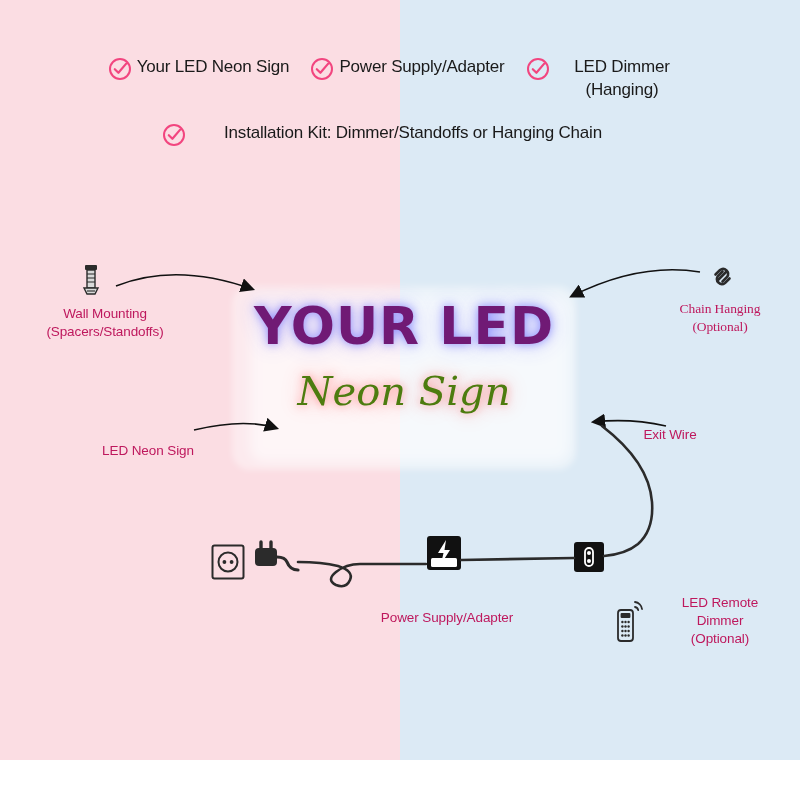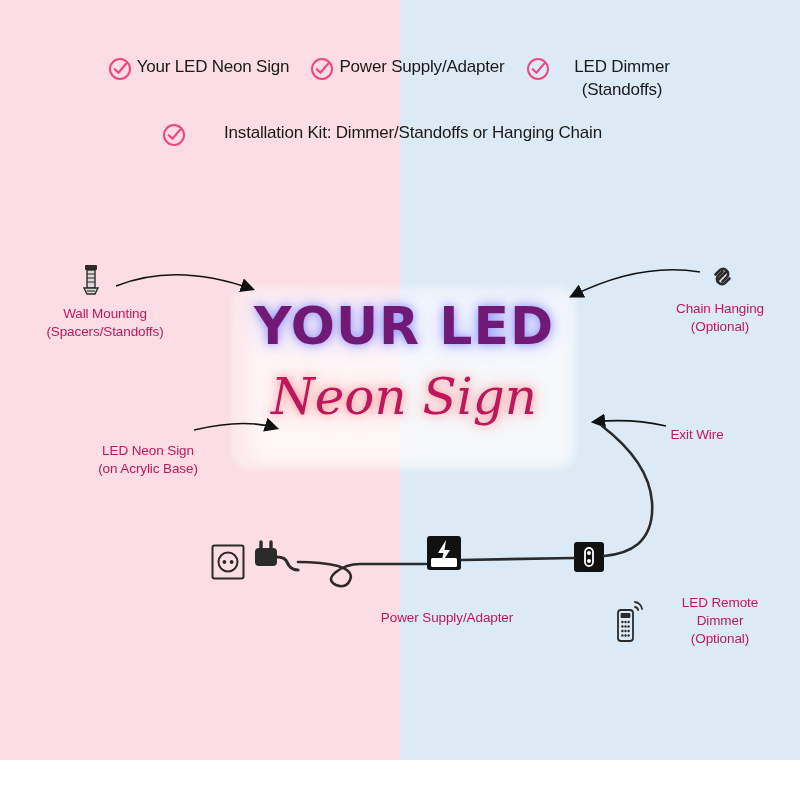--- a/index.html
+++ b/index.html
@@ -112,22 +112,22 @@
     text-shadow: 0 0 10px rgba(70,70,255,0.55), 0 0 22px rgba(70,70,255,0.30);
   }
   .neon-line2 {
     position: absolute;
     left: 232px;
     top: 368px;
     width: 344px;
     text-align: center;
     font-family: "DejaVu Serif", serif;
     font-style: italic;
-    font-size: 50px;
-    color: #be185d;
+    font-size: 40px;
+    color: #4d7c0f;
     text-shadow: 0 0 10px rgba(255,60,60,0.55), 0 0 22px rgba(255,60,60,0.30);
   }
 
   
   .label {
     position: absolute;
     font-size: 13.5px;
     line-height: 1.35;
     color: #be185d;
     text-align: center;
@@ -177,21 +177,21 @@
         <span class="check-label">Power Supply/Adapter</span>
       </div>
 
       <div class="check-item ci-3">
         <span class="check-icon">
           <svg viewBox="0 0 24 24" width="24" height="24">
             <circle cx="12" cy="12" r="10" fill="none" stroke="#f2457f" stroke-width="2"></circle>
             <path d="M6.8 12.2 L10.4 15.8 L18.2 6.6" fill="none" stroke="#f2457f" stroke-width="2.2" stroke-linecap="round" stroke-linejoin="round"></path>
           </svg>
         </span>
-        <span class="check-label">LED Dimmer (Standoffs)</span>
+        <span class="check-label">LED Dimmer (Hanging)</span>
       </div>
 
     </div>
 
     <div class="check-row row2">
       <div class="check-item ci-4">
         <span class="check-icon">
           <svg viewBox="0 0 24 24" width="24" height="24">
             <circle cx="12" cy="12" r="10" fill="none" stroke="#f2457f" stroke-width="2"></circle>
             <path d="M6.8 12.2 L10.4 15.8 L18.2 6.6" fill="none" stroke="#f2457f" stroke-width="2.2" stroke-linecap="round" stroke-linejoin="round"></path>
@@ -300,31 +300,30 @@
     <path d="M298 562 q24 0 40 4 q16 5 12 14 q-4 9 -14 5 q-10 -5 0 -13 q10 -8 24 -8 q14 0 66 0" fill="none" stroke="#2b2b2b" stroke-width="2.6" stroke-linecap="round"></path>
     <path d="M461 560 L574 558" fill="none" stroke="#2b2b2b" stroke-width="2.6" stroke-linecap="round"></path>
     <path d="M604 556 q22 -2 34 -12 q16 -14 14 -42 q-3 -40 -50 -76" fill="none" stroke="#2b2b2b" stroke-width="2.6" stroke-linecap="round"></path>
   </svg>
 
   <div class="label" style="left:10px; top:305px; width:190px;">
     <div>Wall Mounting</div>
     <div>(Spacers/Standoffs)</div>
   </div>
 
-  <div class="label" style="left:640px; top:300px; width:160px;">
+  <div class="label" style="left:640px; top:300px; width:160px;font-family:Liberation Serif, serif;">
     <div>Chain Hanging</div>
     <div>(Optional)</div>
   </div>
 
   <div class="label" style="left:58px; top:442px; width:180px;">
     <div>LED Neon Sign</div>
-    <div>(on Acrylic Base)</div>
-  </div>
-
-  <div class="label" style="left:637px; top:426px; width:120px;text-align:center;">
+  </div>
+
+  <div class="label" style="left:610px; top:426px; width:120px;text-align:center;">
     <div>Exit Wire</div>
   </div>
 
   <div class="label" style="left:338px; top:609px; width:218px;">
     <div>Power Supply/Adapter</div>
   </div>
 
   <div class="label" style="left:640px; top:594px; width:160px;">
     <div>LED Remote</div>
     <div>Dimmer</div>

